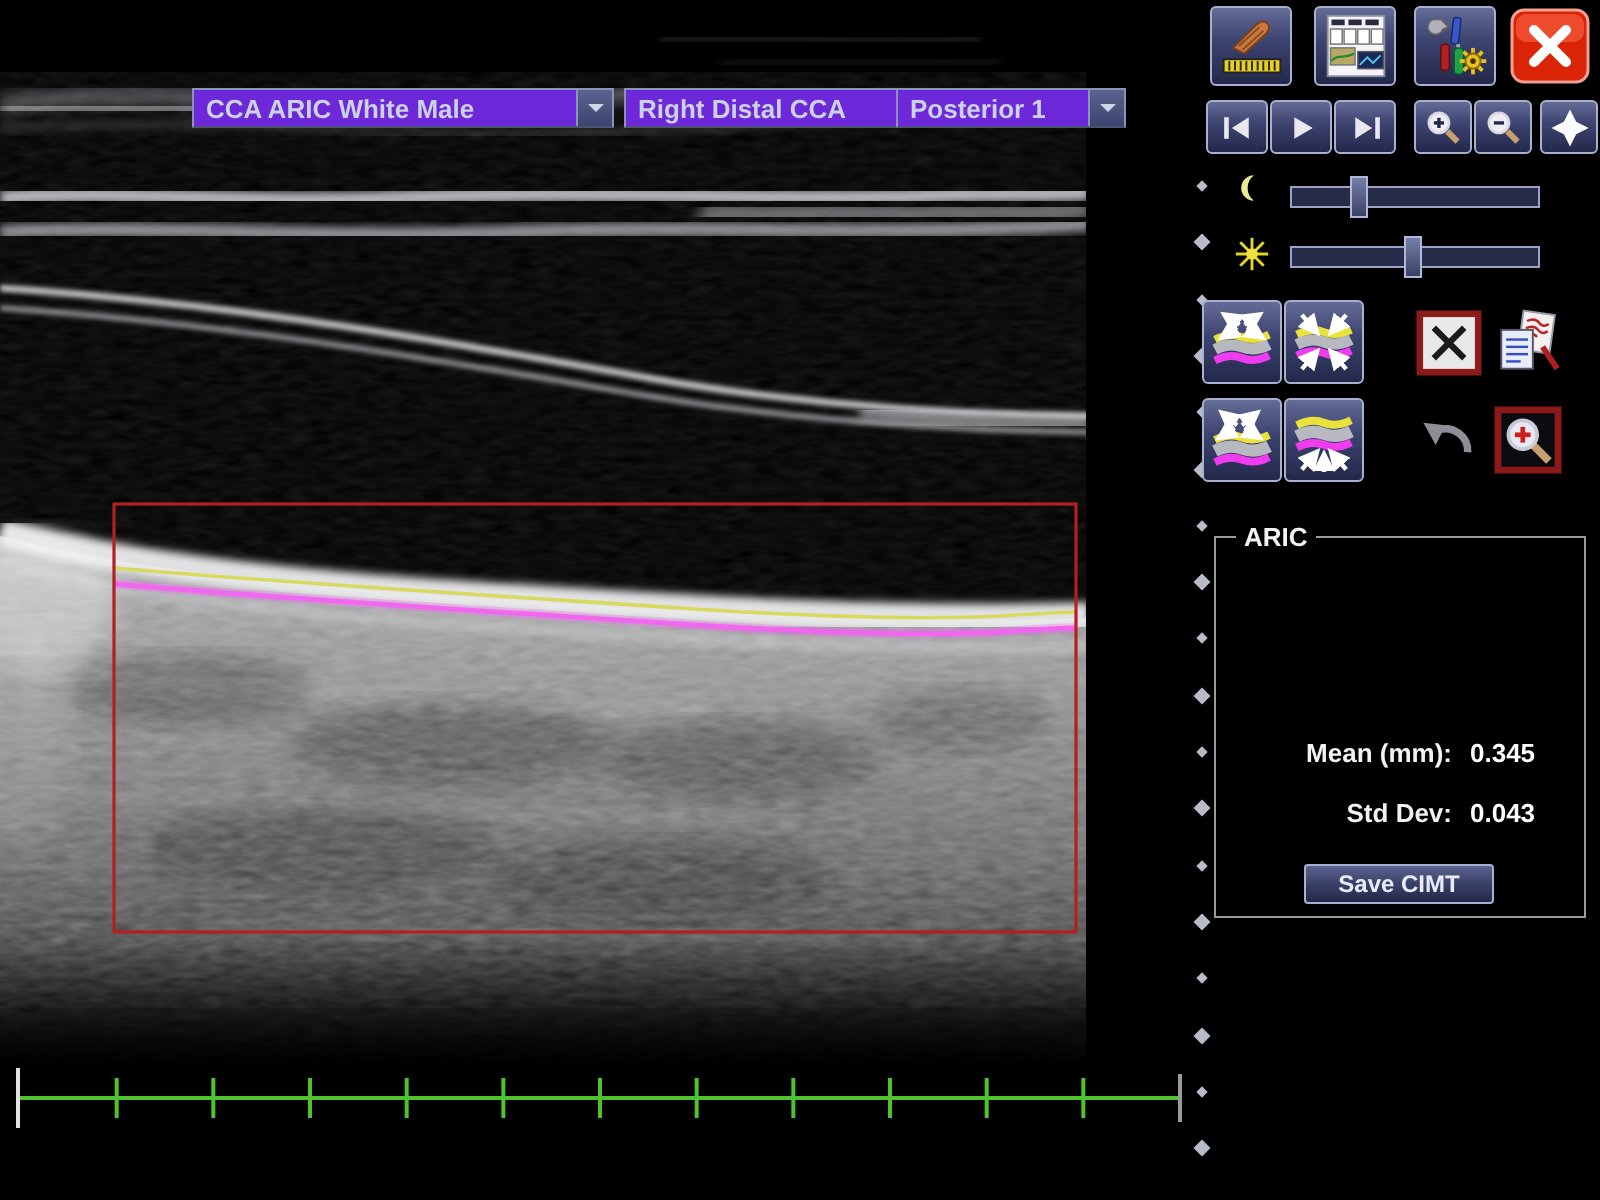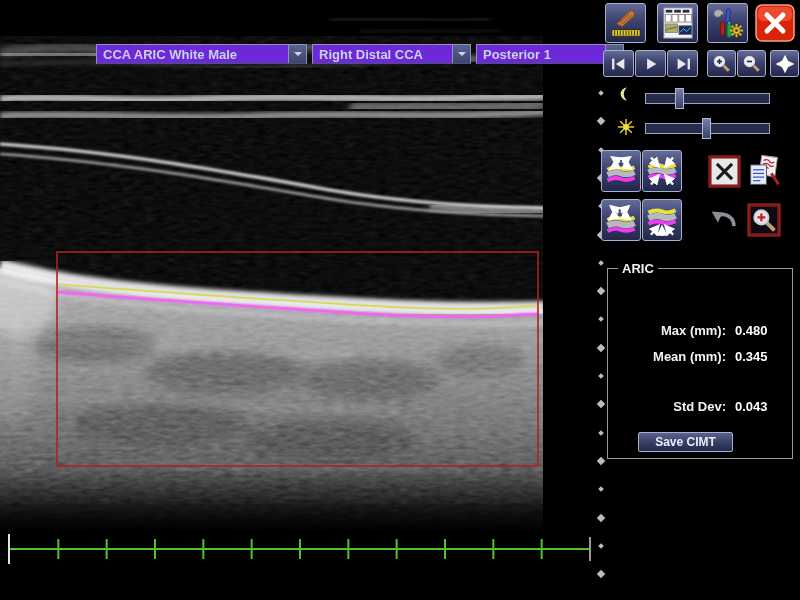--- a/index.html
+++ b/index.html
@@ -27,21 +27,21 @@
        background:linear-gradient(180deg,#767fa8,#3a4166);border:1px solid #b0b8d8;box-sizing:border-box;}
   
   .cimt-panel{position:absolute;left:7px;top:268px;width:186px;height:191px;
        border:1px solid #9a9a9a;box-sizing:border-box;}
   .cimt-legend{position:absolute;top:-8px;left:10px;background:#000;padding:0 4px;
        color:#f2f2f2;font-weight:bold;font-size:13px;}
   .cimt-row{position:absolute;left:0;width:168px;display:flex;color:#f2f2f2;
        font-weight:bold;font-size:13px;}
   .cimt-row .lbl{width:118px;text-align:right;}
   .cimt-row .val{margin-left:9px;color:#ffffff;}
-  .save-btn{position:absolute;left:30px;top:163px;width:95px;height:20px;
+  .save-btn{position:absolute;left:44px;top:163px;width:95px;height:20px;
        background:linear-gradient(180deg,#5a6390 0%,#3a4166 50%,#23284a 100%);
        border:1px solid #a8b0d0;border-radius:2px;color:#e8ecf8;font-weight:bold;
        font-size:12px;font-family:"Liberation Sans",sans-serif;display:flex;
        align-items:center;justify-content:center;box-sizing:border-box;}
   
   .diamond{position:absolute;background:#b8bcc8;transform:rotate(45deg);}
   .right-panel{position:absolute;left:600px;top:0;width:200px;height:600px;}
 </style>
 </head>
 <body>
@@ -153,21 +153,21 @@
     <span class="dd-arrow">
         <span class="tri"></span>
       </span>
   </div>
   <div class="dd" style="left:312px;top:44px;width:159px;">
     <span class="dd-label">Right Distal CCA</span>
     <span class="dd-arrow">
         <span class="tri"></span>
       </span>
   </div>
-  <div class="dd" style="left:476px;top:44px;width:148px;">
+  <div class="dd" style="left:448px;top:44px;width:115px;">
     <span class="dd-label">Posterior 1</span>
     <span class="dd-arrow">
         <span class="tri"></span>
       </span>
   </div>
 
   <svg width="600" height="42" viewBox="0 0 600 42" style="position:absolute;left:0;top:531px;">
     <line x1="9" y1="3" x2="9" y2="33" stroke="#e2e2e2" stroke-width="2"></line>
     <line x1="10" y1="18" x2="590" y2="18" stroke="#4fc32e" stroke-width="2"></line>
     <g id="ruler-ticks" stroke="#4fc32e" stroke-width="2">
@@ -427,25 +427,21 @@
         <circle cx="11" cy="11" r="5.5" fill="#e8e8f0" stroke="#c8c8d8" stroke-width="1.4"></circle>
         <g stroke="#cc2020" stroke-width="1.8">
           <line x1="11" y1="8" x2="11" y2="14"></line>
             <line x1="8" y1="11" x2="14" y2="11"></line>
         </g>
       </svg>
     </button>
 
     <div class="cimt-panel">
       <span class="cimt-legend">ARIC</span>
-      <div class="cimt-row" style="top:54px;">
-        <span class="lbl">Max (mm):</span>
-        <span class="val">0.480</span>
-      </div>
-      <div class="cimt-row" style="top:80px;">
+      <div class="cimt-row" style="top:100px;">
         <span class="lbl">Mean (mm):</span>
         <span class="val">0.345</span>
       </div>
       <div class="cimt-row" style="top:130px;">
         <span class="lbl">Std Dev:</span>
         <span class="val">0.043</span>
       </div>
       <button class="save-btn">Save CIMT</button>
     </div>
   </div>

